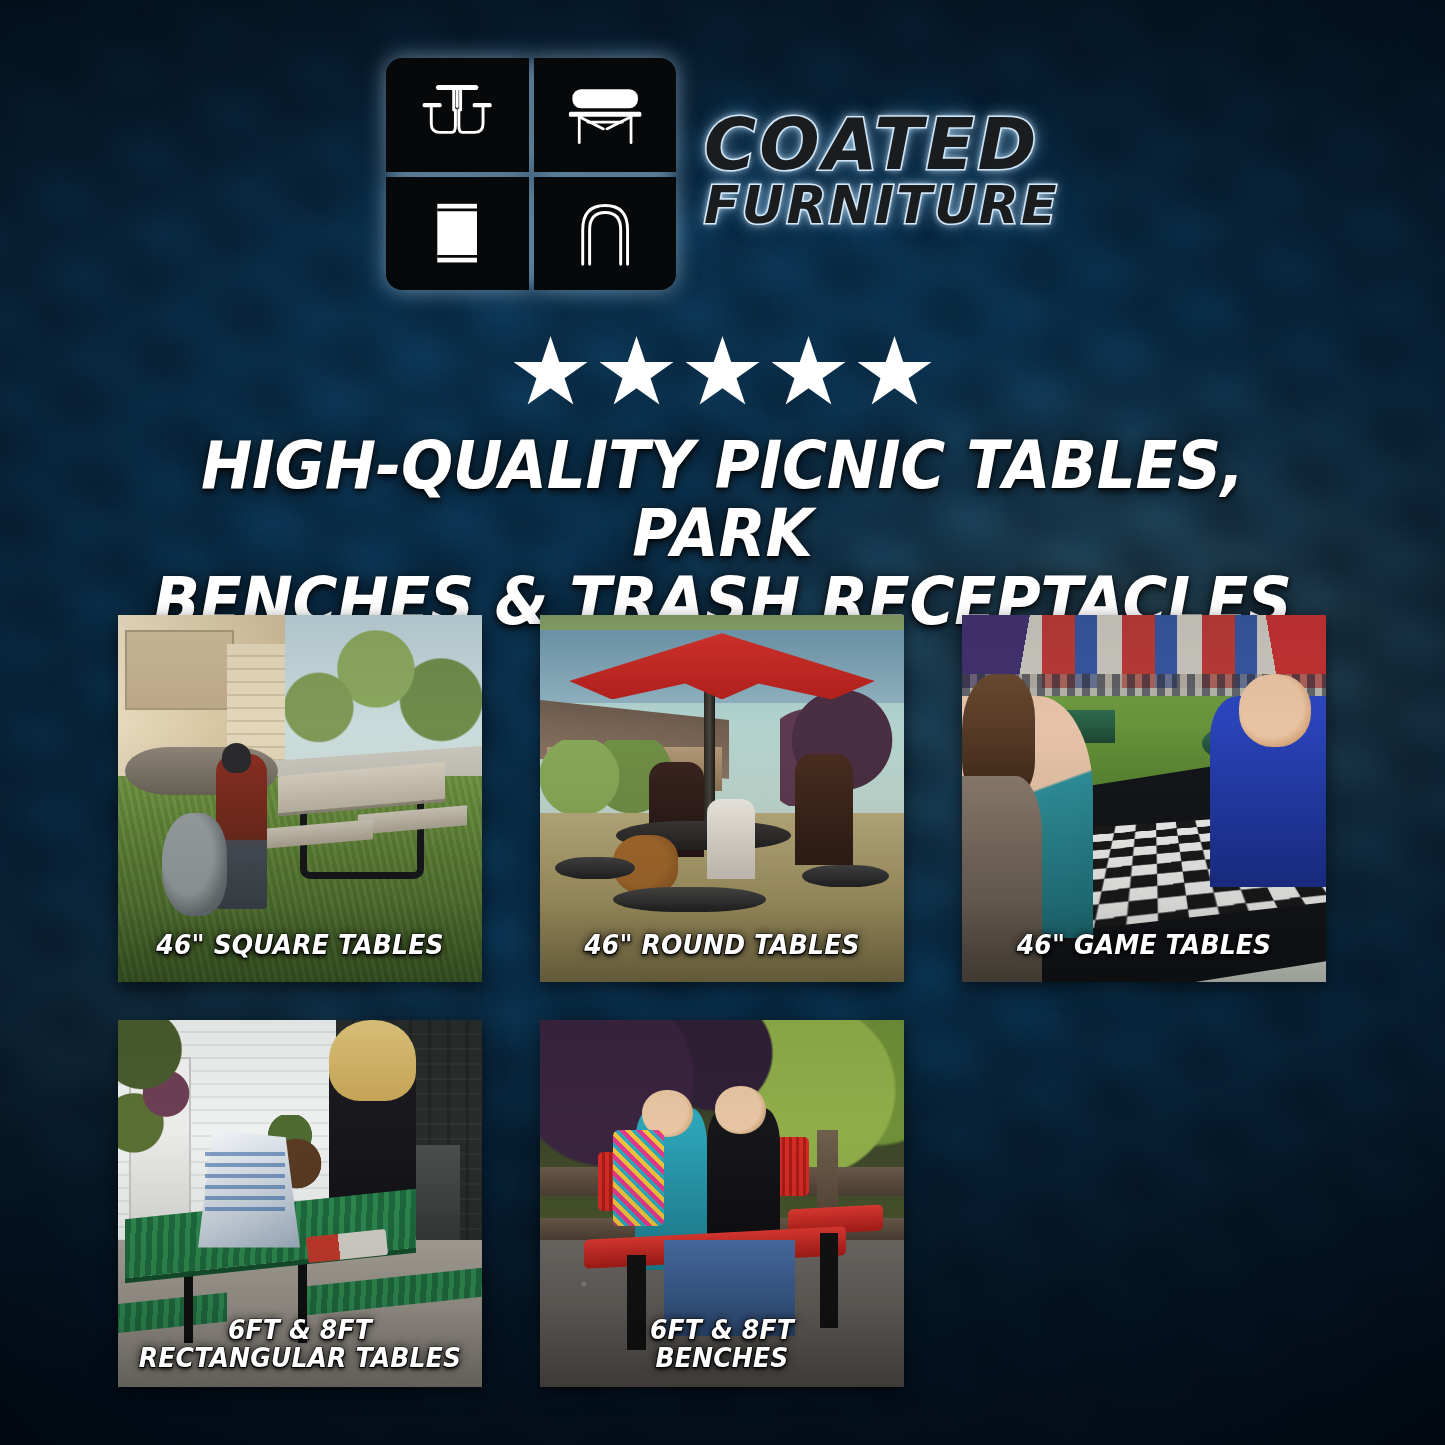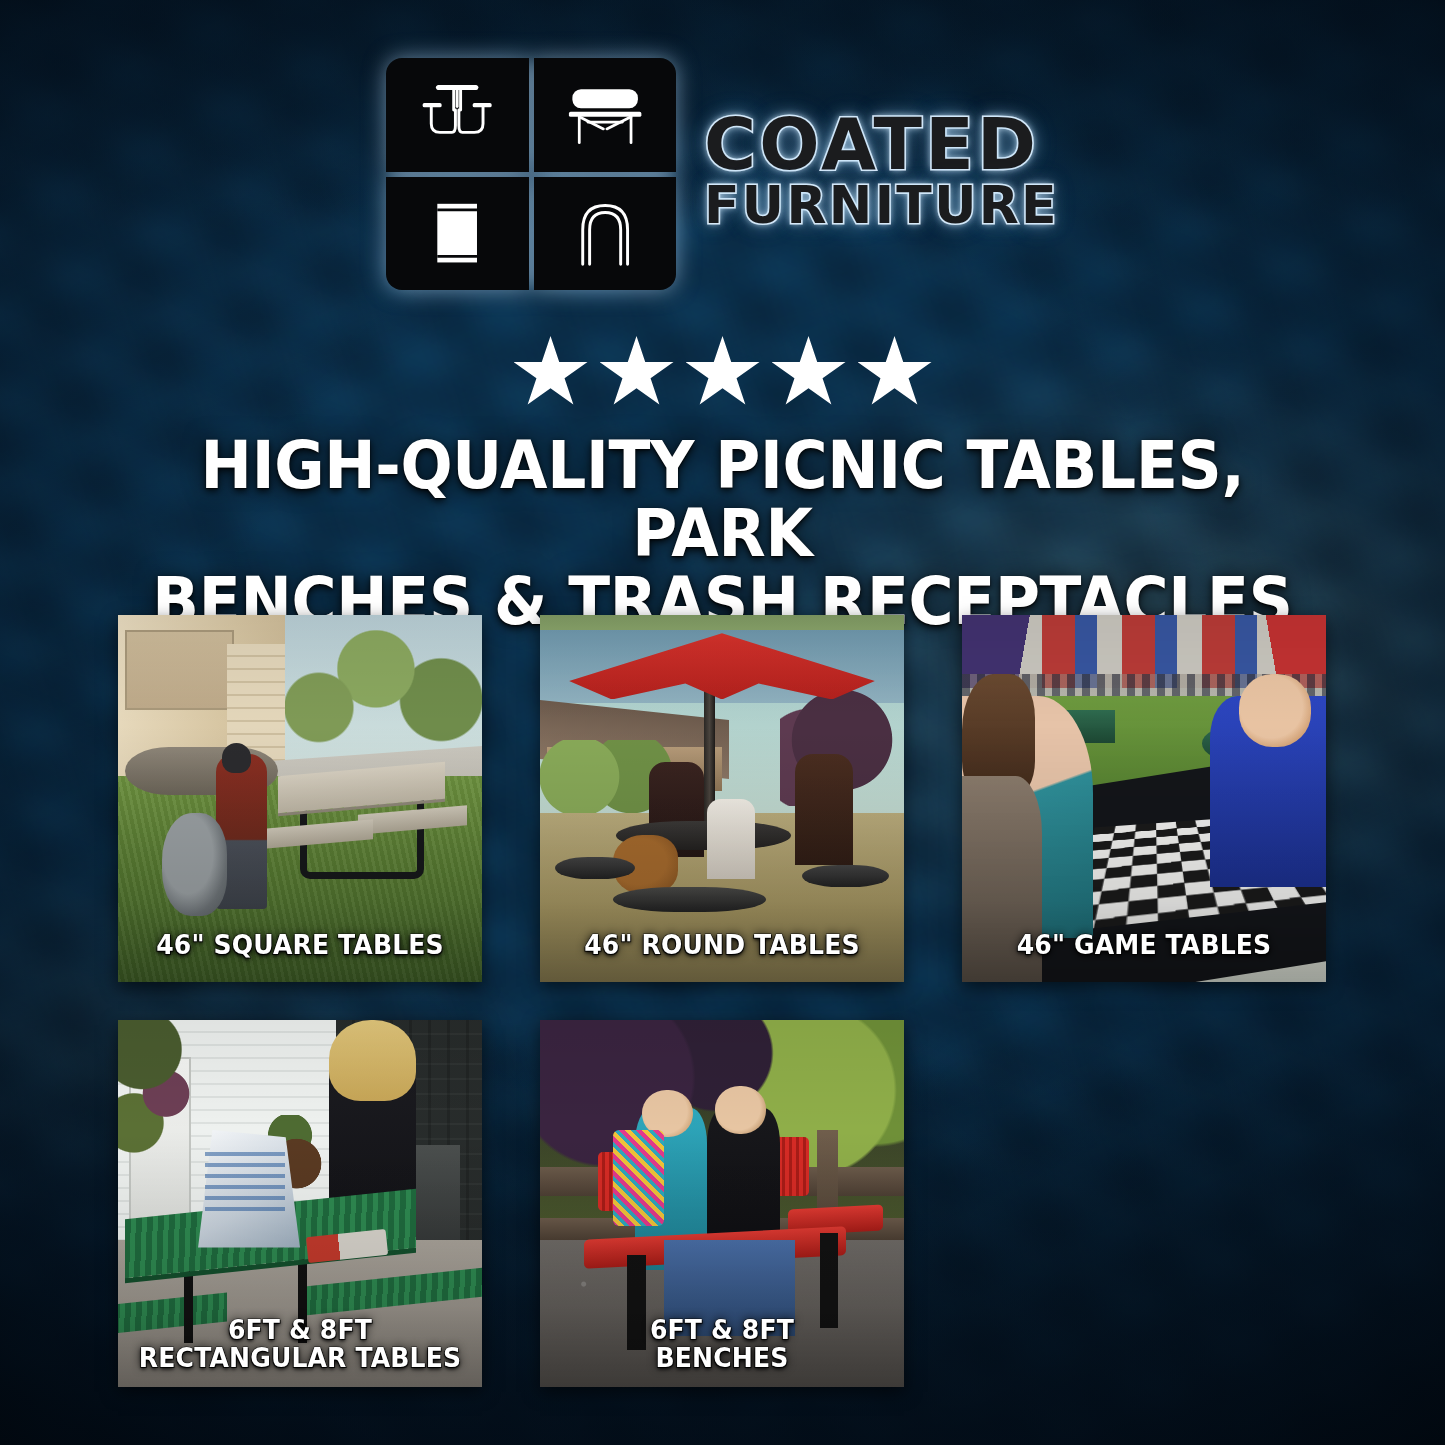--- a/index.html
+++ b/index.html
@@ -59,21 +59,21 @@
 
   .bg-vignette{
     position:absolute; inset:0;
     background:
       radial-gradient(ellipse 1150px 1050px at 50% 44%, rgba(0,0,0,0) 38%, rgba(2,10,20,.62) 82%, rgba(1,7,14,.92) 100%),
       linear-gradient(to bottom, rgba(2,12,22,.55) 0%, rgba(0,0,0,0) 16%, rgba(0,0,0,0) 72%, rgba(2,12,22,.78) 100%);
     pointer-events:none;
   }
 
   
-  #content{ position:absolute; inset:0; }
+  #content{ position:absolute; inset:0;font-style:italic; }
 
   
   .logo-row{
     position:absolute; top:58px; left:0; right:0;
     display:flex; align-items:center; justify-content:center; gap:28px;
   }
 
   .logo-mark{
     width:290px; height:232px;
     display:grid;

